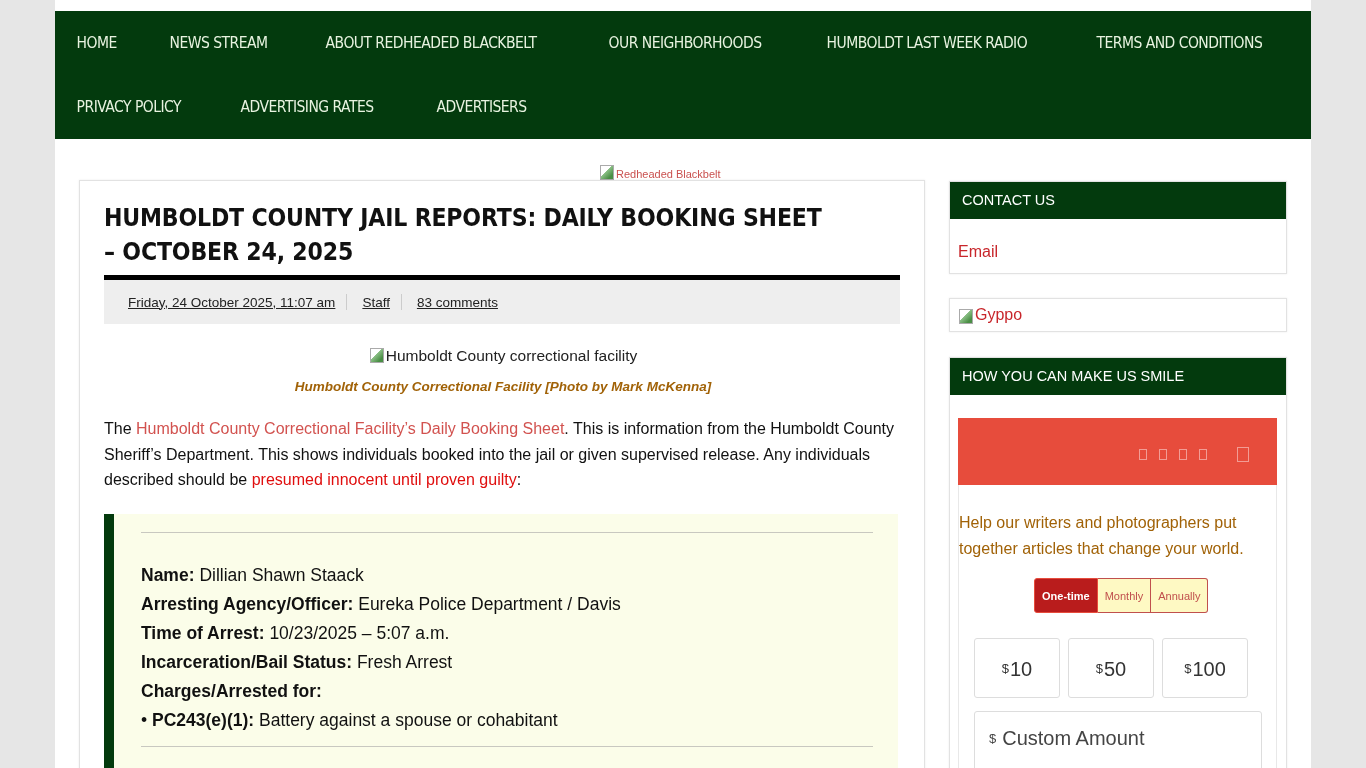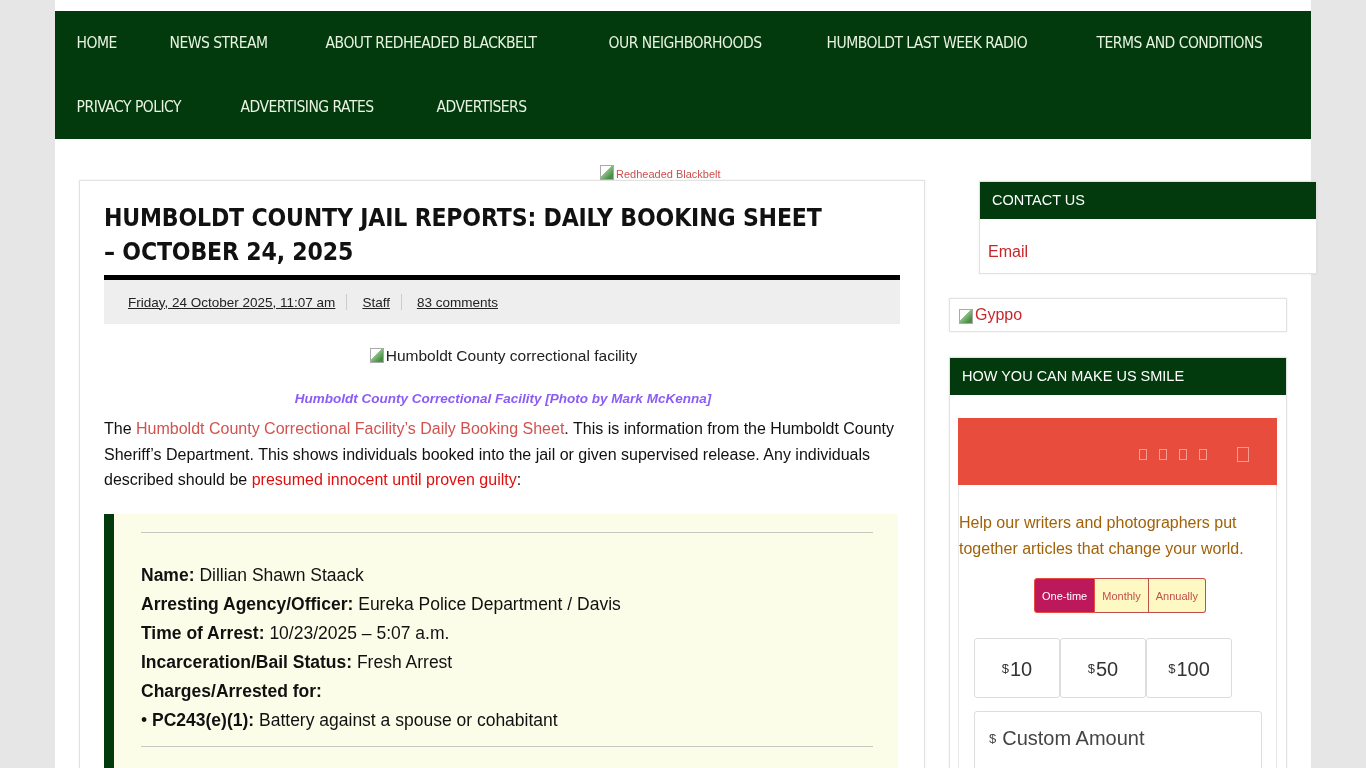--- a/index.html
+++ b/index.html
@@ -16,51 +16,51 @@
   .broken-img::before { content: ""; position: absolute; left: 1px; top: 1px; width: 12px; height: 13px; border: 1px solid #aaa; background: linear-gradient(135deg, #fff 40%, #8fc28a 41%, #4a8f45 80%); }
   
   .main-card { position: absolute; left: 24px; top: 180px; width: 846px; height: 600px; border: 1px solid #e2e2e2; box-shadow: 0 0 2px rgba(0,0,0,0.08); background: #fff; }
   .post-title { position: absolute; left: 24px; top: 20px; width: 780px; font-family: "DejaVu Sans", sans-serif; font-weight: bold; font-size: 24px; line-height: 34px; color: #111; letter-spacing: -0.2px; transform: scaleX(0.92); transform-origin: left top; }
   .title-rule { position: absolute; left: 24px; top: 94px; width: 796px; height: 5px; background: #000; }
   .meta-bar { position: absolute; left: 24px; top: 99px; width: 796px; height: 44px; background: #eeeeee; display: flex; align-items: center; padding-left: 24px; font-size: 13.5px; }
   .meta-bar a { color: #222; text-decoration: underline; cursor: pointer; }
   .meta-sep { width: 1px; height: 16px; background: #ccc; margin: 0 15px 0 11px; }
   .figure { position: absolute; left: 0; top: 166px; width: 846px; text-align: center; }
   .fig-img { display: inline-flex; font-size: 15.5px; color: #222; height: 22px; }
-  .fig-caption { margin-top: 22px; font-size: 13.5px; font-weight: bold; font-style: italic; color: #8b5cf6; }
+  .fig-caption { margin-top: 10px; font-size: 13.5px; font-weight: bold; font-style: italic; color: #a16207; }
   .intro { position: absolute; left: 24px; top: 235px; width: 800px; font-size: 16px; line-height: 25.5px; font-weight: normal; color: #111; }
   .intro a.l1 { color: #d2524f; text-decoration: none; cursor: pointer; }
   .intro a.l2 { color: #e00e0e; text-decoration: none; cursor: pointer; }
   
   .booking { position: absolute; left: 24px; top: 333px; width: 794px; height: 300px; background: #fbfde9; border-left: 10px solid #033a0d; }
   .booking .hr { position: absolute; left: 27px; width: 732px; height: 1px; background: #c8c8c0; }
   .booking .hr.top { top: 18px; }
   .booking .hr.bottom { top: 232px; }
   .fields { position: absolute; left: 27px; top: 47px; font-size: 17.5px; line-height: 29px; color: #111; }
   .fields .lbl { font-weight: bold; }
   
   .widget { position: absolute; left: 894px; width: 338px; border: 1px solid #e2e2e2; box-shadow: 0 0 2px rgba(0,0,0,0.08); background: #fff; }
   .widget-head { height: 37px; background: #033a0d; color: #fff; font-size: 14.5px; line-height: 37px; padding-left: 12px; }
-  .w-contact { top: 181px; height: 93px; margin-left: 30px; }
+  .w-contact { top: 181px; height: 93px; }
   .w-contact .email { position: absolute; left: 8px; top: 61px; font-size: 16px; color: #c8262b; cursor: pointer; }
   .w-gyppo { top: 298px; height: 34px; }
   .w-gyppo .gy { position: absolute; left: 8px; top: 7px; font-size: 16px; color: #c8262b; display: flex; align-items: flex-end; cursor: pointer; }
   .w-smile { top: 357px; height: 420px; }
   .donate-head { position: absolute; left: 8px; top: 60px; width: 319px; height: 67px; background: #e74c3c; }
   .step-icons { position: absolute; right: 28px; top: 29px; display: flex; align-items: center; gap: 12px; }
   .step-icon { width: 8px; height: 11px; border: 1px solid rgba(255,255,255,0.45); }
   .step-icon.big { width: 12px; height: 15px; margin-left: 18px; }
   .donate-body { position: absolute; left: 8px; top: 127px; width: 319px; height: 300px; border-left: 1px solid #e8e8e8; border-right: 1px solid #e8e8e8; }
   .help-text { position: absolute; left: 0; top: 25px; width: 319px; font-size: 16px; line-height: 26px; color: #a16207; }
   .freq { position: absolute; left: 75px; top: 93px; display: flex; }
   .freq div { height: 35px; line-height: 35px; font-size: 11px; padding: 0 7px; border: 1px solid #c0504d; color: #c0504d; cursor: pointer; background: #fef9c3; }
-  .freq div.active { background: #be185d; color: #fff; font-weight: normal; border-color: #e74c3c; border-radius: 3px 0 0 3px; }
+  .freq div.active { background: #b91c1c; color: #fff; font-weight: bold; border-color: #e74c3c; border-radius: 3px 0 0 3px; }
   .freq div.last { border-radius: 0 3px 3px 0; border-left: none; }
   .freq div.mid { border-left: none; }
-  .amounts { position: absolute; left: 15px; top: 153px; display: flex; gap: 0; }
+  .amounts { position: absolute; left: 15px; top: 153px; display: flex; gap: 8px; }
   .amt { width: 86px; height: 60px; border: 1px solid #ddd; border-radius: 3px; text-align: center; line-height: 60px; font-size: 20px; color: #333; cursor: pointer; background: #fff; }
   .amt .cur { font-size: 13px; vertical-align: 3px; margin-right: 1px; }
   .custom { position: absolute; left: 15px; top: 226px; width: 288px; height: 70px; border: 1px solid #ddd; border-radius: 3px; background: #fff; padding: 15px 0 0 14px; font-size: 20px; color: #444; }
   .custom .cur { font-size: 13px; margin-right: 6px; vertical-align: 2px; }
 </style>
 </head>
 <body>
 
 <div class="container">
 

